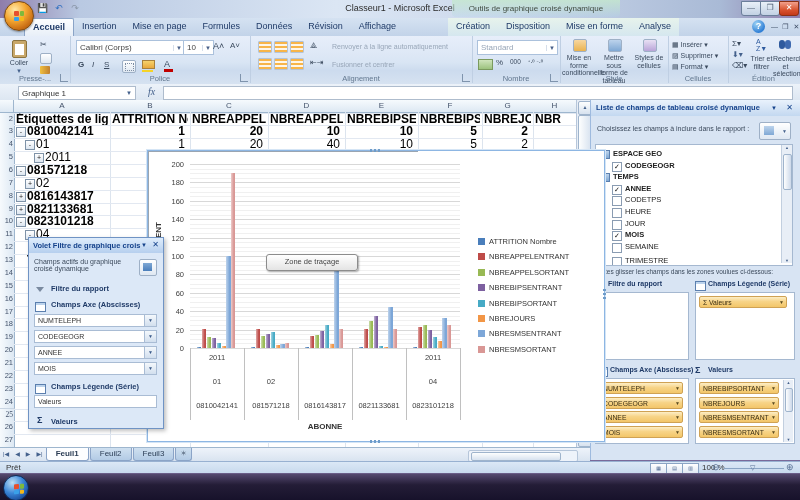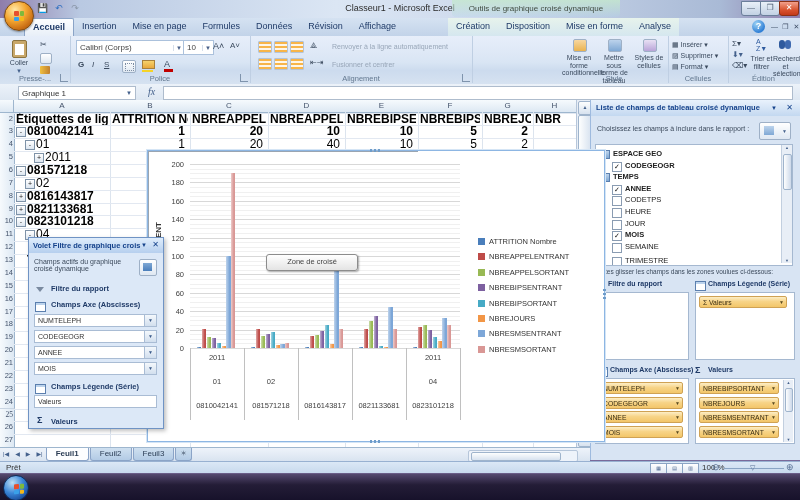--- a/index.html
+++ b/index.html
@@ -224,20 +224,32 @@
       <div class="alnico" style="left:24px;top:5px"></div>
       <div class="alnico" style="left:40px;top:5px"></div>
       <div class="abs mini gray" style="left:60px;top:5px">⟁</div>
       <div class="alnico" style="left:8px;top:22px"></div>
       <div class="alnico" style="left:24px;top:22px"></div>
       <div class="alnico" style="left:40px;top:22px"></div>
       <div class="abs mini gray" style="left:60px;top:22px">⇤⇥</div>
       <div class="abs btxt gray" style="left:82px;top:7px;width:136px;text-align:left">Renvoyer à la ligne automatiquement</div>
       <div class="abs btxt gray" style="left:82px;top:25px;width:136px;text-align:left">Fusionner et centrer</div>
       <div class="rglabel">Alignement</div>
+      <div class="launcher" style="right:2px"></div>
+    </div>
+    <div class="rgroup" style="left:472px;width:88px">
+      <div class="combo" style="left:5px;top:4px;width:76px;height:13px">
+        <span class="gray">Standard</span>
+          <span class="arr">▼</span>
+        </div>
+      <div class="abs" style="left:6px;top:23px;width:13px;height:9px;background:linear-gradient(#cfe4bc,#9cc27e);border:1px solid #7a9a5e"></div>
+      <div class="abs mini gray" style="left:24px;top:22px">%</div>
+      <div class="abs mini gray" style="left:38px;top:22px;font-size:6.5px">000</div>
+      <div class="abs mini gray" style="left:56px;top:22px;font-size:6.5px">⁺·⁰ ⁻·⁰</div>
+      <div class="rglabel">Nombre</div>
       <div class="launcher" style="right:2px"></div>
     </div>
     <div class="rgroup" style="left:560px;width:108px">
       <div class="abs" style="left:2px;top:2px;width:34px">
         <div class="icsq" style="left:11px;top:1px;width:12px;height:11px;background:linear-gradient(#f7d7a0,#eab34f)"></div>
         <div class="btxt" style="position:absolute;top:16px;width:100%">Mise en forme conditionnelle</div>
         </div>
       <div class="abs" style="left:37px;top:2px;width:34px">
         <div class="icsq" style="left:11px;top:1px;width:12px;height:11px;background:linear-gradient(#bcd3ec,#7fa8d4)"></div>
         <div class="btxt" style="position:absolute;top:16px;width:100%">Mettre sous forme de tableau</div>
@@ -392,20 +404,21 @@
     </div>
   <div class="abs" id="vsb">
     <div class="sbbtn" style="top:1px">▲</div>
     <div class="sbthumb" style="left:1px;top:15px;width:12px;height:52px"></div>
     <div class="sbbtn" style="top:333px">▼</div>
   </div>
 
   <div class="abs" id="chart">
     <div class="abs" id="chart-in" style="left:0;top:0;width:454px;height:288px">
       <div class="abs" id="ytitle">COMPORTEMENT</div>
+      <div class="abs" id="xtitle">ABONNE</div>
       <div class="abs" id="plotparts">
           <div class="gl glmaj" style="left: 42px; top: 197px; width: 270px;"></div>
           <div class="gl" style="left: 42px; top: 192.4px; width: 270px;"></div>
           <div class="gl" style="left: 42px; top: 187.8px; width: 270px;"></div>
           <div class="gl" style="left: 42px; top: 183.2px; width: 270px;"></div>
           <div class="gl glmaj" style="left: 42px; top: 178.6px; width: 270px;"></div>
           <div class="gl" style="left: 42px; top: 174px; width: 270px;"></div>
           <div class="gl" style="left: 42px; top: 169.4px; width: 270px;"></div>
           <div class="gl" style="left: 42px; top: 164.8px; width: 270px;"></div>
           <div class="gl glmaj" style="left: 42px; top: 160.2px; width: 270px;"></div>
@@ -512,21 +525,21 @@
           <div class="catlab" style="left: 258px; top: 250px; width: 54px; position: absolute;">0823101218</div>
           <div class="lgit" style="left: 330px; top: 86px; position: absolute;"><span class="lgsq" style="background: rgb(74, 126, 187);"></span>ATTRITION Nombre</div>
           <div class="lgit" style="left: 330px; top: 101.4px; position: absolute;"><span class="lgsq" style="background: rgb(190, 75, 72);"></span>NBREAPPELENTRANT</div>
           <div class="lgit" style="left: 330px; top: 116.8px; position: absolute;"><span class="lgsq" style="background: rgb(152, 185, 84);"></span>NBREAPPELSORTANT</div>
           <div class="lgit" style="left: 330px; top: 132.2px; position: absolute;"><span class="lgsq" style="background: rgb(125, 96, 160);"></span>NBREBIPSENTRANT</div>
           <div class="lgit" style="left: 330px; top: 147.6px; position: absolute;"><span class="lgsq" style="background: rgb(70, 170, 197);"></span>NBREBIPSORTANT</div>
           <div class="lgit" style="left: 330px; top: 163px; position: absolute;"><span class="lgsq" style="background: rgb(242, 150, 70);"></span>NBREJOURS</div>
           <div class="lgit" style="left: 330px; top: 178.4px; position: absolute;"><span class="lgsq" style="background: rgb(125, 167, 216);"></span>NBRESMSENTRANT</div>
           <div class="lgit" style="left: 330px; top: 193.8px; position: absolute;"><span class="lgsq" style="background: rgb(217, 151, 149);"></span>NBRESMSORTANT</div>
         </div>
-      <div class="abs" id="tooltip">Zone de croisé</div>
+      <div class="abs" id="tooltip">Zone de traçage</div>
     </div>
     <div class="handle" style="left:222px;top:-2px;width:12px;height:3px"></div>
     <div class="handle" style="left:222px;bottom:-2px;width:12px;height:3px"></div>
     <div class="handlev" style="left:-2px;top:138px;width:3px;height:12px"></div>
     <div class="handlev" style="right:-2px;top:138px;width:3px;height:12px"></div>
   </div>
 
   <div class="abs" id="fpane">
     <div class="abs" id="fpanetitle">
       <span>Volet Filtre de graphique crois</span></div>

